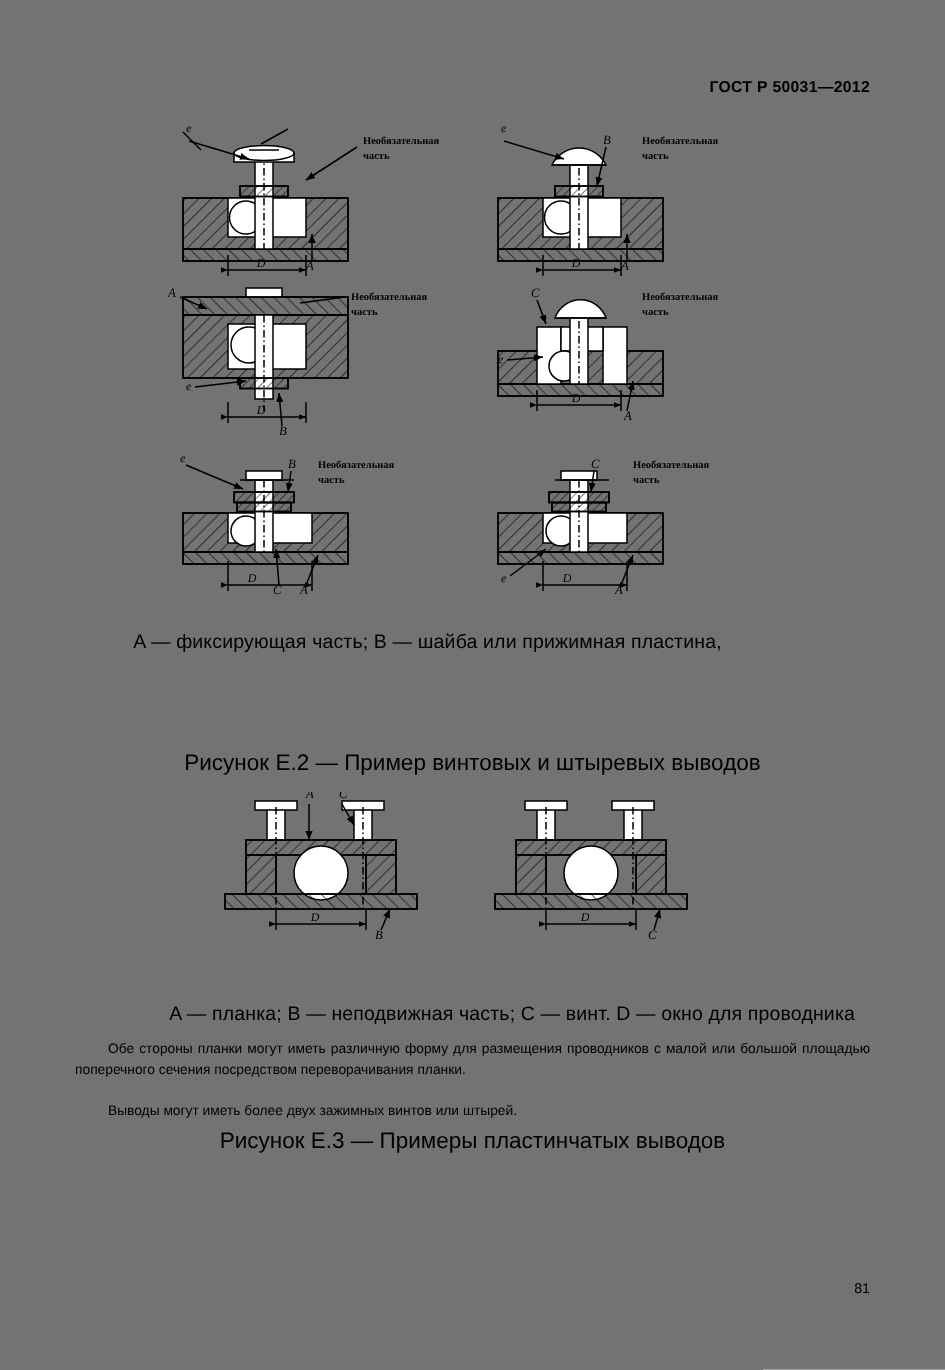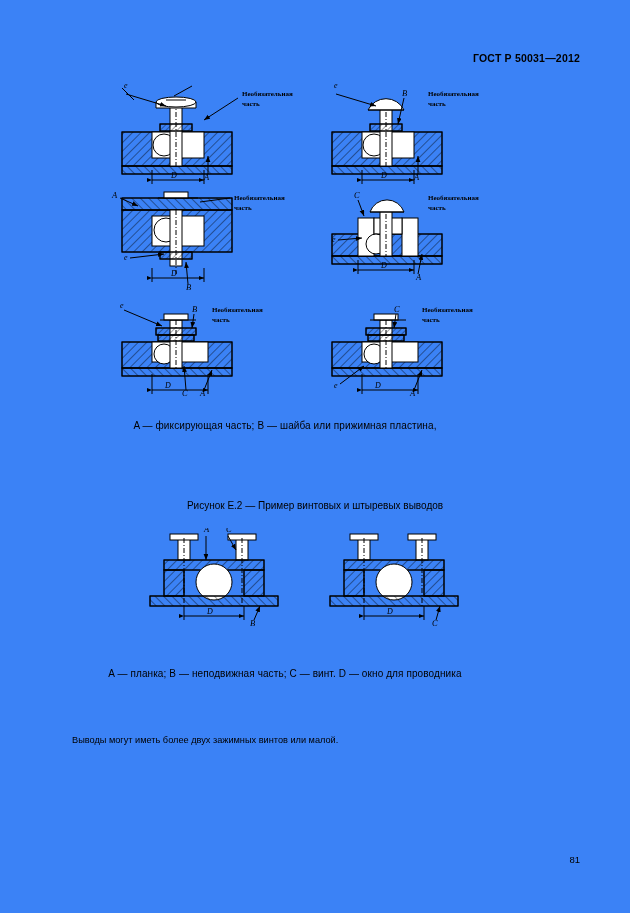--- a/index.html
+++ b/index.html
@@ -13,21 +13,21 @@
     position: relative;
     font-family: "Liberation Sans", sans-serif;
     color: #000000;
     overflow: hidden;
   }
   .page {
     position: absolute;
     left: 0; top: 0;
     width: 630px;
     height: 913px;
-    background: #3b82f6;
+    background: #737373;
   }
   .header {
     position: absolute;
     right: 50px;
     top: 52px;
     font-size: 10.5px;
     font-weight: bold;
     letter-spacing: 0.2px;
   }
   .figure-block {
@@ -36,46 +36,46 @@
     width: 630px;
   }
   .fig2 { top: 72px; height: 340px; }
   .fig3 { top: 528px; height: 140px; }
 
   .legend {
     position: absolute;
     left: 0;
     width: 570px;
     text-align: center;
-    font-size: 10px;
+    font-size: 13px;
     line-height: 1.5;
     letter-spacing: 0.1px;
   }
   .legend2 { top: 418px; }
-  .legend3 { top: 666px; }
+  .legend3 { top: 666px; text-align: right; }
 
   .para {
     position: absolute;
     left: 50px;
     width: 530px;
     font-size: 9.2px;
     line-height: 1.55;
     text-align: justify;
   }
   .para-indent { text-indent: 22px; }
   .para2 { top: 472px; }
   .para3 { top: 692px; }
   .para4 { top: 733px; }
 
   .caption {
     position: absolute;
     left: 0;
     width: 630px;
     text-align: center;
-    font-size: 10px;
+    font-size: 15px;
   }
   .cap2 { top: 500px; }
   .cap3 { top: 752px; }
 
   .page-number {
     position: absolute;
     right: 50px;
     bottom: 48px;
     font-size: 9.5px;
   }
@@ -381,18 +381,20 @@
           <text x="92" y="92" font-size="8.5" font-style="italic" fill="#000" stroke="none">C</text>
           <line x1="96" y1="86" x2="100" y2="72" marker-end="url(#arr3)"></line>
         </g>
 
       </g>
     </svg>
   </div>
 
   <div class="legend legend3">A — планка; B — неподвижная часть; C — винт. D — окно для проводника</div>
 
-  <div class="para para-indent para4">Выводы могут иметь более двух зажимных винтов или малой.</div>
-
+  <div class="para para-indent para3">Обе стороны планки могут иметь различную форму для размещения проводников с малой или большой площадью поперечного сечения посредством переворачивания планки.</div>
+  <div class="para para-indent para4">Выводы могут иметь более двух зажимных винтов или штырей.</div>
+
+  <div class="caption cap3">Рисунок Е.3 — Примеры пластинчатых выводов</div>
 
   <div class="page-number">81</div>
 
 </div>
 
 </body></html>

